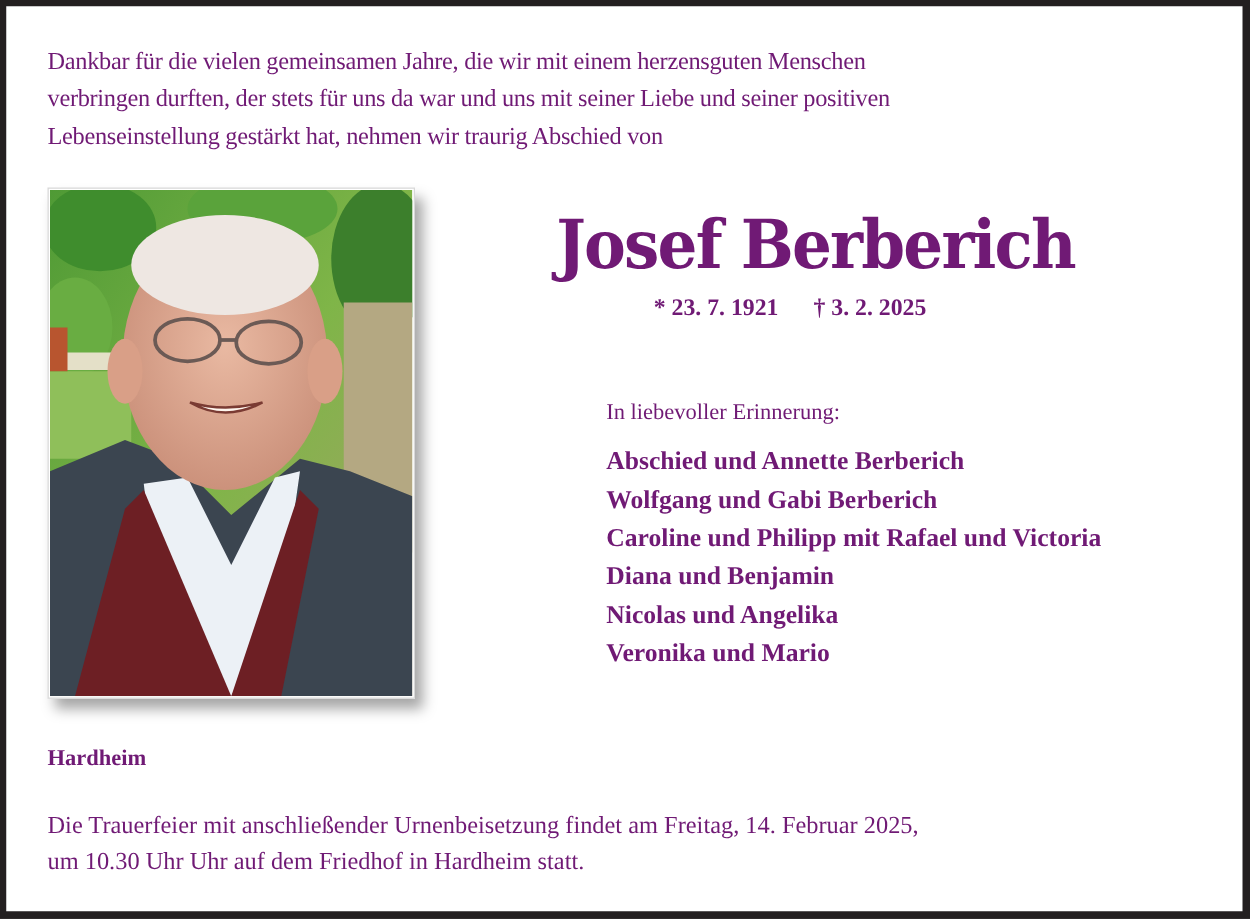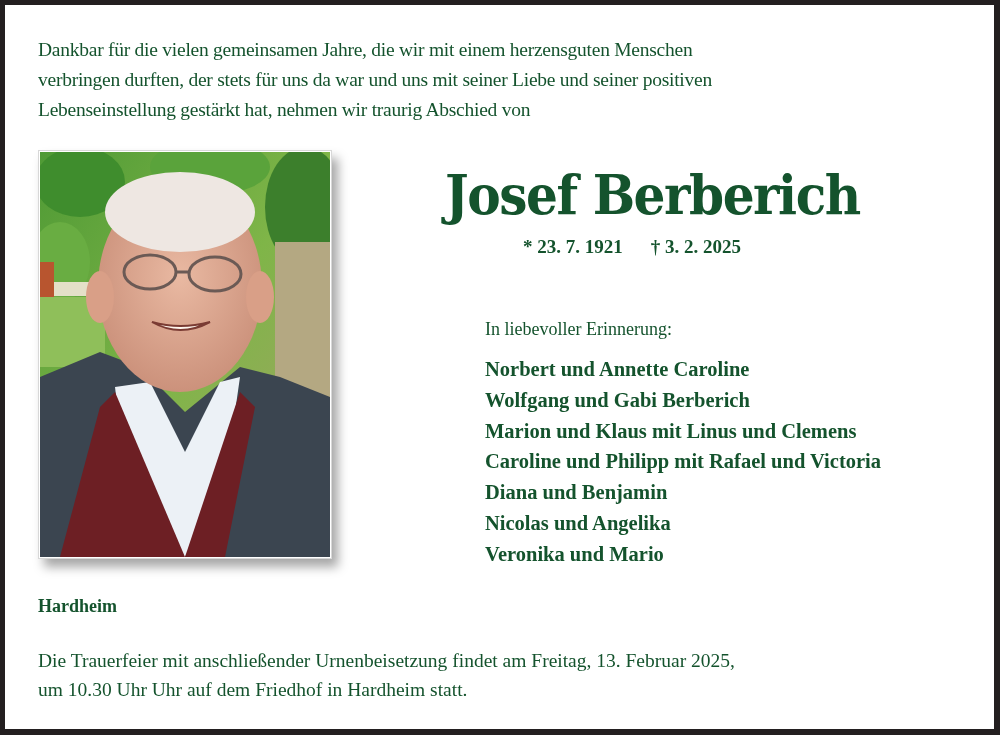--- a/index.html
+++ b/index.html
@@ -1,19 +1,19 @@
 <!DOCTYPE html>
 <html><head>
   <meta charset="utf-8">
   <style>
     html, body { margin: 0; padding: 0; background: #231f20; }
     body { width: 1000px; height: 735px; position: relative; overflow: hidden; }
     .card {
       position: absolute; left: 5px; top: 5px; width: 989px; height: 724px;
-      background: #ffffff; color: #14532d;
+      background: #ffffff; color: #701a75;
       font-family: "DejaVu Serif", "Liberation Serif", serif;
     }
     .intro {
       position: absolute; left: 33px; top: 30px; width: 930px;
       font-size: 19.5px; line-height: 30px; letter-spacing: -0.25px;
       font-family: "Liberation Serif", "DejaVu Serif", serif;
     }
     .intro span { display: block; white-space: nowrap; }
     .photo-wrap {
       position: absolute; left: 33px; top: 145px; width: 292px; height: 407px;
@@ -108,29 +108,28 @@
 
   <div class="name">Josef Berberich</div>
 
   <div class="dates">
     <span>* 23. 7. 1921</span><span class="gap"></span><span>† 3. 2. 2025</span>
   </div>
 
   <div class="memory-label">In liebevoller Erinnerung:</div>
 
   <ul class="mourners">
-    <li>Norbert und Annette Caroline</li>
+    <li>Abschied und Annette Berberich</li>
     <li>Wolfgang und Gabi Berberich</li>
-    <li>Marion und Klaus mit Linus und Clemens</li>
     <li>Caroline und Philipp mit Rafael und Victoria</li>
     <li>Diana und Benjamin</li>
     <li>Nicolas und Angelika</li>
     <li>Veronika und Mario</li>
   </ul>
 
   <div class="place">Hardheim</div>
 
   <div class="service">
-    <span>Die Trauerfeier mit anschließender Urnenbeisetzung findet am Freitag, 13. Februar 2025,</span>
+    <span>Die Trauerfeier mit anschließender Urnenbeisetzung findet am Freitag, 14. Februar 2025,</span>
     <span>um 10.30 Uhr Uhr auf dem Friedhof in Hardheim statt.</span>
   </div>
 
 </div>
 
 </body></html>

